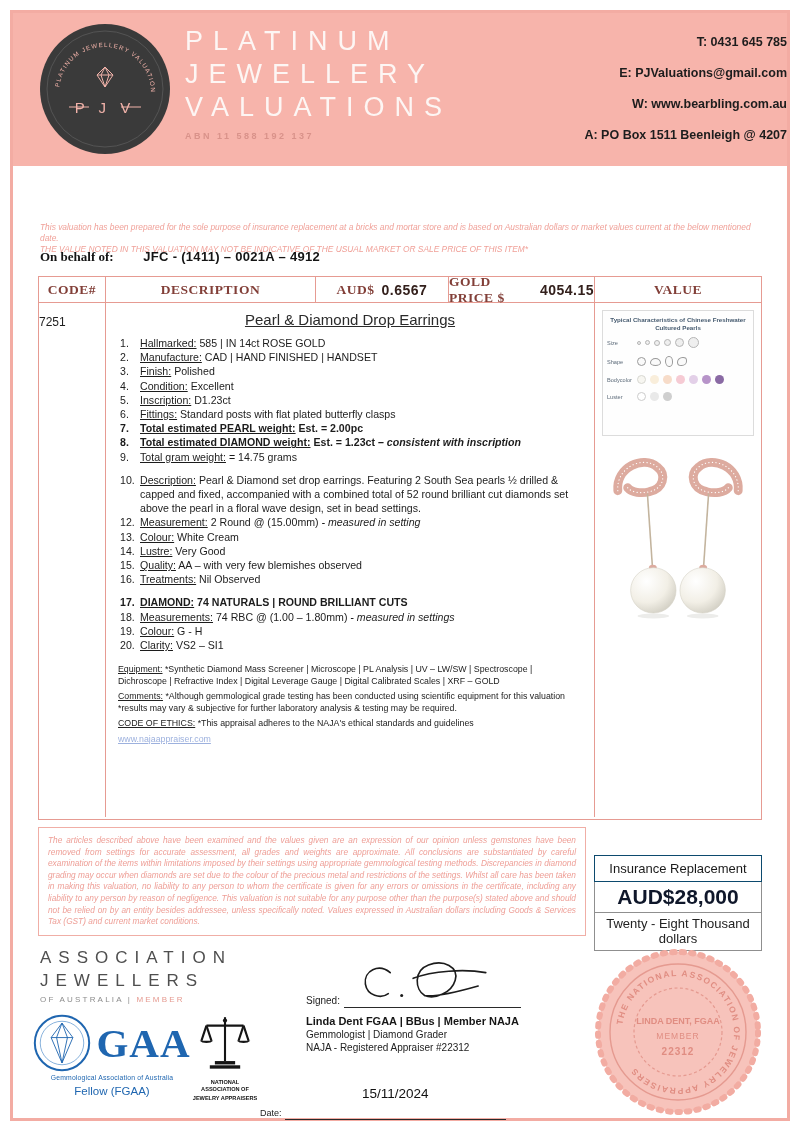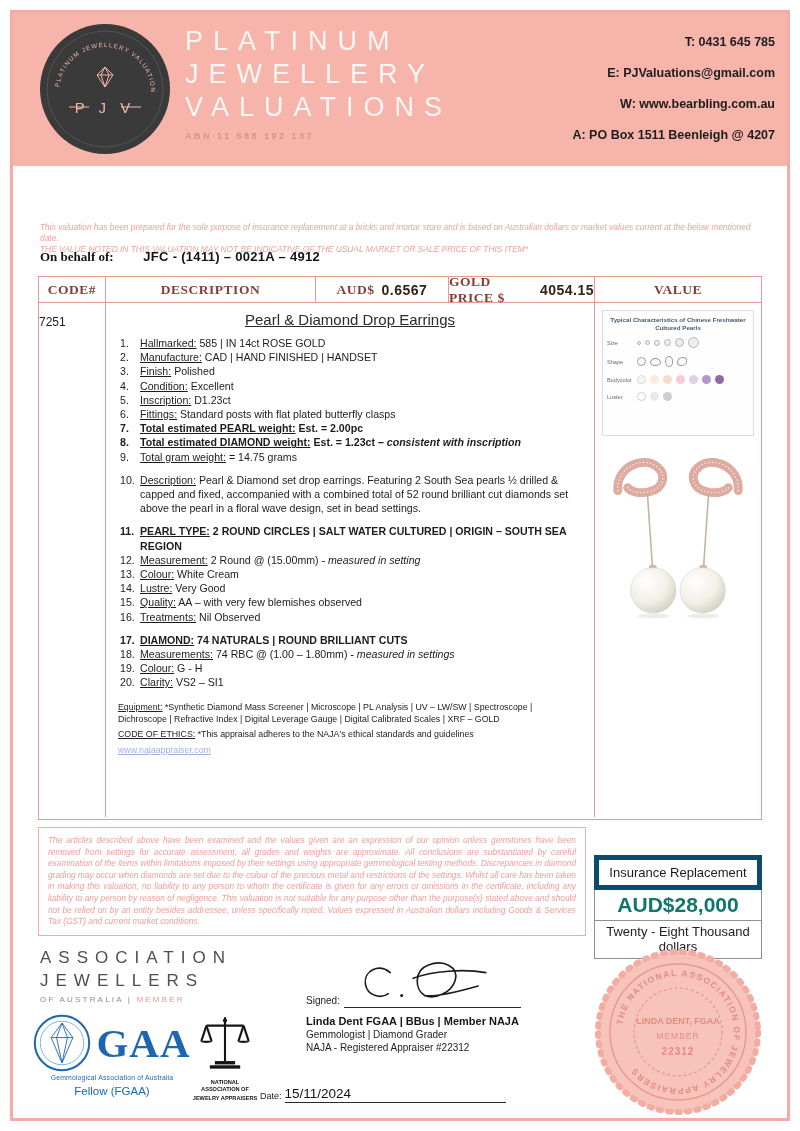--- a/index.html
+++ b/index.html
@@ -8,21 +8,21 @@
 
   .page { position:relative; width:800px; height:1131px; background:#ffffff; overflow:hidden; }
   .frame { position:absolute; inset:10px; border:3px solid #f3aca3; pointer-events:none; }
 
   
   .band { position:absolute; left:13px; top:13px; right:13px; height:153px; background:#f7b4ab; }
   .logo { position:absolute; left:26px; top:10px; width:132px; height:132px; }
   .brand { position:absolute; left:172px; top:12px; color:#fdf6f4; }
   .brand-line { font-size:27px; letter-spacing:10px; font-weight:400; line-height:33px; }
   .abn { margin-top:7px; font-size:9px; letter-spacing:2.5px; color:#d9928a; font-weight:700; }
-  .contact { position:absolute; right:12px; top:22px; text-align:right; color:#1d1d1d; font-weight:700; font-size:12.5px; }
+  .contact { position:absolute; right:0; top:22px; text-align:right; color:#1d1d1d; font-weight:700; font-size:12.5px; }
   .contact > div { margin-bottom:17px; }
 
   
   .title { position:absolute; top:175px; left:0; right:0; text-align:center;
            font-family:"Liberation Serif", serif; font-size:34px; font-weight:700;
            letter-spacing:2px; color:#141414; }
   .top-disc { position:absolute; top:222px; left:40px; right:40px; font-style:italic;
               font-size:8.4px; color:#f0a199; line-height:11px; }
   .behalf { position:absolute; top:249px; left:40px; font-size:13px; color:#141414; }
   .behalf-label { font-family:"Liberation Serif", serif; font-weight:700; }
@@ -85,22 +85,22 @@
   .lu1{width:9px;height:9px;background:#ffffff;border:1px solid #cccccc;}
   .lu2{width:9px;height:9px;background:#e9e9e9;}
   .lu3{width:9px;height:9px;background:#cfcfcf;}
   .earrings { display:block; margin:14px auto 0; }
 
   
   .bottom-disc { position:absolute; top:827px; left:38px; width:548px; height:109px;
                  border:1px solid #f0aea6; padding:7px 9px; font-style:italic;
                  font-size:8.3px; line-height:11.6px; color:#ee9e96; text-align:justify; }
   .insurance { position:absolute; top:855px; left:594px; width:168px; text-align:center; }
-  .ins-label { border:5px solid #0c4a6e; font-size:13px; padding:5px 0; color:#1b1b1b; background:#fff; }
-  .ins-amount { border:1px solid #8f8f8f; border-top:none; font-size:21px; font-weight:700; padding:3px 0; color:#0f766e; }
+  .ins-label { border:1px solid #0c4a6e; font-size:13px; padding:5px 0; color:#1b1b1b; background:#fff; }
+  .ins-amount { border:1px solid #8f8f8f; border-top:none; font-size:21px; font-weight:700; padding:3px 0; color:#0f172a; }
   .ins-words { border:1px solid #8f8f8f; border-top:none; font-size:13px; padding:3px 0 4px; color:#222; }
 
   
   .jaa { position:absolute; top:946px; left:40px; color:#4f4f4f; }
   .jaa-l1 { font-size:17px; letter-spacing:7px; line-height:23px; font-weight:500; }
   .jaa-l3 { margin-top:3px; font-size:8px; letter-spacing:2.2px; color:#8c8c8c; }
   .jaa-l3 .member { color:#e59a90; }
 
   .sig { position:absolute; top:950px; left:278px; width:215px;margin-left:28px; }
   .sig-row { display:flex; align-items:flex-end; }
@@ -114,21 +114,21 @@
   .gaa-top { display:flex; align-items:center; justify-content:center; gap:5px; }
   .gaa-acronym { font-family:"Liberation Serif", serif; font-size:41px; font-weight:700; letter-spacing:1px; line-height:44px; }
   .gaa-full { font-size:6.8px; margin-top:2px; letter-spacing:.2px; }
   .gaa-fellow { font-size:11.5px; margin-top:4px; }
 
   .naja-logo { position:absolute; top:1012px; left:192px; width:66px; text-align:center; }
   .naja-text { font-size:5.6px; font-weight:700; color:#111; line-height:7px; margin-top:2px; }
 
   .dateblock { position:absolute; top:1086px; left:260px; width:246px; display:flex; align-items:flex-end; }
   .date-label { font-size:9px; color:#222; padding-bottom:2px; flex:none; }
-  .date-line { flex:1; border-bottom:1.3px solid #2a2a2a; font-size:13.5px; color:#111; padding-bottom:1px; margin-left:3px; }
+  .date-line { flex:1; border-bottom:1.3px solid #2a2a2a; text-align:center; font-size:13.5px; color:#111; padding-bottom:18px; margin-left:3px; }
 
   .seal { position:absolute; top:946px; left:592px; width:172px; height:172px; }
   .seal text { fill:#e08d82; text-anchor:middle; font-family:"Liberation Sans", sans-serif; }
   .seal .seal-arc { font-size:8.5px; letter-spacing:1.5px; font-weight:700; text-anchor:start; }
   .seal .seal-t1 { font-size:9px; font-weight:700; }
   .seal .seal-t2 { font-size:8.5px; letter-spacing:1px; }
   .seal .seal-t3 { font-size:10px; font-weight:700; letter-spacing:1px; }
 </style>
 </head>
 <body>
@@ -243,24 +243,20 @@
             <div class="row">
               <span class="num">9.</span>
               <span class="rtext"><span class="lbl">Total gram weight:</span><span class="txt"> = 14.75 grams</span><span class="sfx"></span></span>
             </div>
 
             <div class="row gap">
               <span class="num">10.</span>
               <span class="rtext"><span class="lbl">Description:</span><span class="txt"> Pearl &amp; Diamond set drop earrings. Featuring 2 South Sea pearls ½ drilled &amp; capped and fixed, accompanied with a combined total of 52 round brilliant cut diamonds set above the pearl in a floral wave design, set in bead settings.</span><span class="sfx"></span></span>
             </div>
 
-            <div class="row gap bold">
-              <span class="num">11.</span>
-              <span class="rtext"><span class="lbl">PEARL TYPE:</span><span class="txt"> 2 ROUND CIRCLES | SALT WATER CULTURED | ORIGIN – SOUTH SEA REGION</span><span class="sfx"></span></span>
-            </div>
 
             <div class="row">
               <span class="num">12.</span>
               <span class="rtext"><span class="lbl">Measurement:</span><span class="txt"> 2 Round @ (15.00mm)</span><span class="sfx"> - measured in setting</span></span>
             </div>
 
             <div class="row">
               <span class="num">13.</span>
               <span class="rtext"><span class="lbl">Colour:</span><span class="txt"> White Cream</span><span class="sfx"></span></span>
             </div>
@@ -296,20 +292,21 @@
             </div>
 
             <div class="row">
               <span class="num">20.</span>
               <span class="rtext"><span class="lbl">Clarity:</span><span class="txt"> VS2 – SI1</span><span class="sfx"></span></span>
             </div>
           </div>
 
         <div class="notes">
           <div><span class="lbl">Equipment:</span><span> *Synthetic Diamond Mass Screener | Microscope | PL Analysis | UV – LW/SW | Spectroscope | Dichroscope | Refractive Index | Digital Leverage Gauge | Digital Calibrated Scales | XRF – GOLD</span></div>
+          <div><span class="lbl">Comments:</span><span> *Although gemmological grade testing has been conducted using scientific equipment for this valuation *results may vary &amp; subjective for further laboratory analysis &amp; testing may be required.</span></div>
           <div><span class="lbl">CODE OF ETHICS:</span><span> *This appraisal adheres to the NAJA's ethical standards and guidelines</span></div>
           <a class="naja-link">www.najaappraiser.com</a>
         </div>
       </div>
 
       <div class="value-cell">
         <div class="pearl-chart">
           <div class="pc-title">Typical Characteristics of Chinese Freshwater Cultured Pearls</div>
           <div class="pc-row">
             <span class="pc-label">Size</span>

